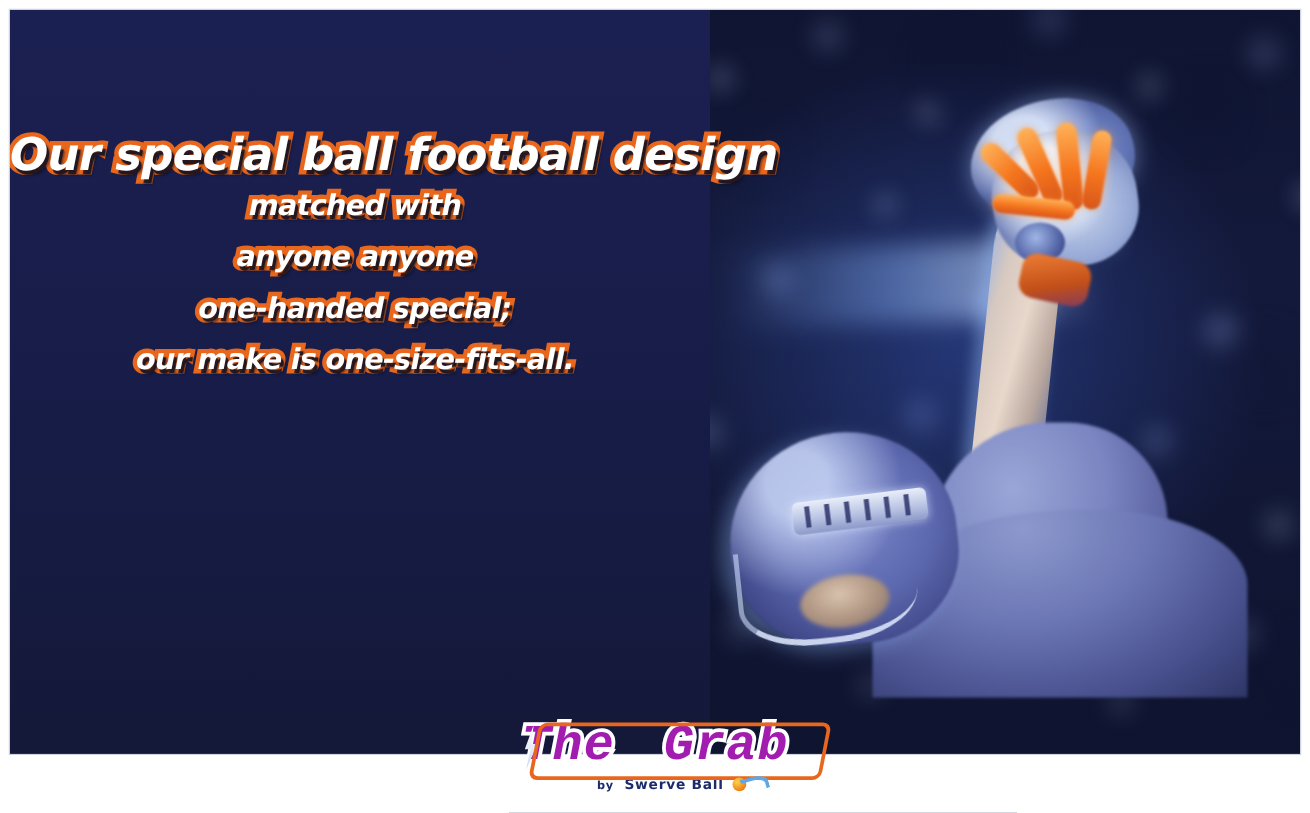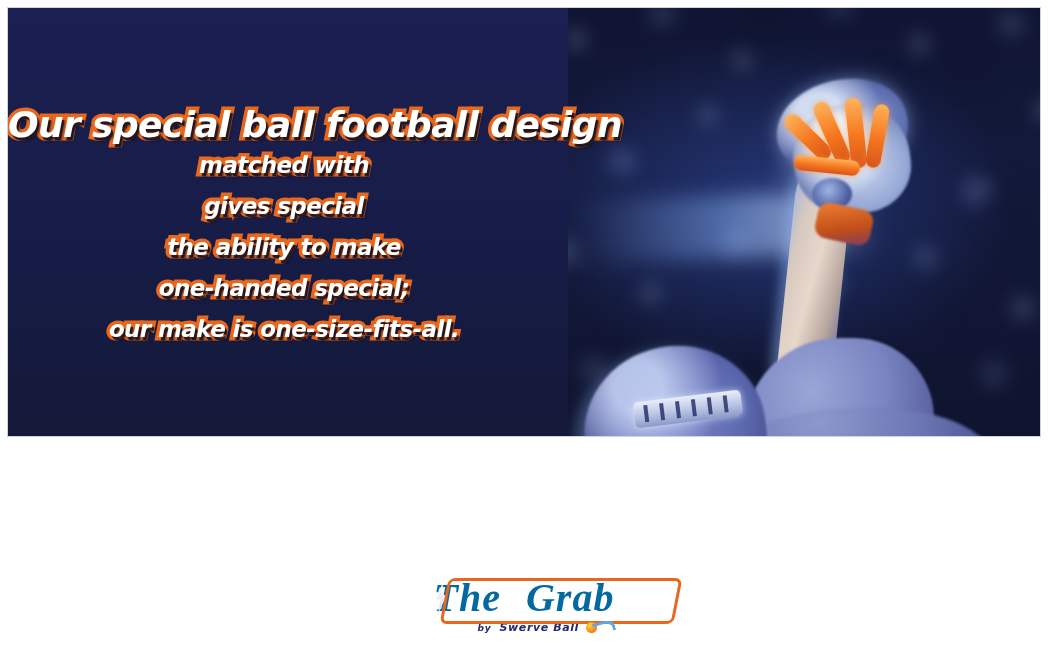--- a/index.html
+++ b/index.html
@@ -21,21 +21,21 @@
     inset: 0;
     background: #ffffff;
   }
 
   
   #banner {
     position: absolute;
     left: 8px;
     top: 8px;
     width: 1032px;
-    height: 428px;
+    height: 595px;
     overflow: hidden;
     background: #171c47;
     box-shadow: 0 0 0 1px #cfd3e0;
   }
 
   
   #photo {
     position: absolute;
     right: 0;
     top: 0;
@@ -307,27 +307,27 @@
   #logo {
     position: absolute;
     left: 0;
     top: 576px;
     width: 1048px;
     text-align: center;
   }
   .logo-wordmark {
     display: inline-block;
     position: relative;
-    font-family: Liberation Serif, serif;
+    font-family: Liberation Mono, monospace;
     font-style: italic;
     font-weight: 700;
     font-size: 40px;
     line-height: 44px;
     letter-spacing: 1px;
-    color: #0369a1;
+    color: #a21caf;
     -webkit-text-stroke: 6px #ffffff;
     paint-order: stroke fill;
     padding: 0 6px;
   }
   .logo-frame {
     position: absolute;
     left: 16px;
     top: 2px;
     width: 228px;
     height: 40px;
@@ -342,21 +342,20 @@
     top: 4px;
     width: 16px;
     height: 36px;
     background: linear-gradient(180deg, #ffffff, #cfd8f2);
     clip-path: polygon(62% 0, 18% 54%, 46% 54%, 24% 100%, 82% 42%, 52% 42%);
     filter: drop-shadow(0 0 2px rgba(255,255,255,.9));
   }
   .logo-sub {
     margin-top: 1px;
     font-family: "DejaVu Sans", sans-serif;
-    font-style: italic;
     font-weight: 700;
     font-size: 11px;
     letter-spacing: .6px;
     color: #1d2a6b;
     white-space: nowrap;
     padding-left: 42px;
   }
   .logo-sub .by { font-size: 9px; }
   .swerve-mark {
     display: inline-block;
@@ -422,22 +421,21 @@
           <span class="tick" style="left:74px"></span>
           <span class="tick" style="left:90px"></span>
         </div>
       </div>
     </div>
 
     <div id="copy-panel">
       <div id="headline">
         <span class="copy-line l1">Our special ball football design</span>
         <span class="copy-line">matched with</span>
-        <span class="copy-line">gives special</span>
-        <span class="copy-line">the ability to make</span>
+        <span class="copy-line">anyone anyone</span>
         <span class="copy-line">one-handed special;</span>
         <span class="copy-line">our make is one-size-fits-all.</span>
       </div>
     </div>
 
   </div>
 
   <div id="logo">
     <div class="logo-wordmark">
       <span class="logo-bolt"></span>

